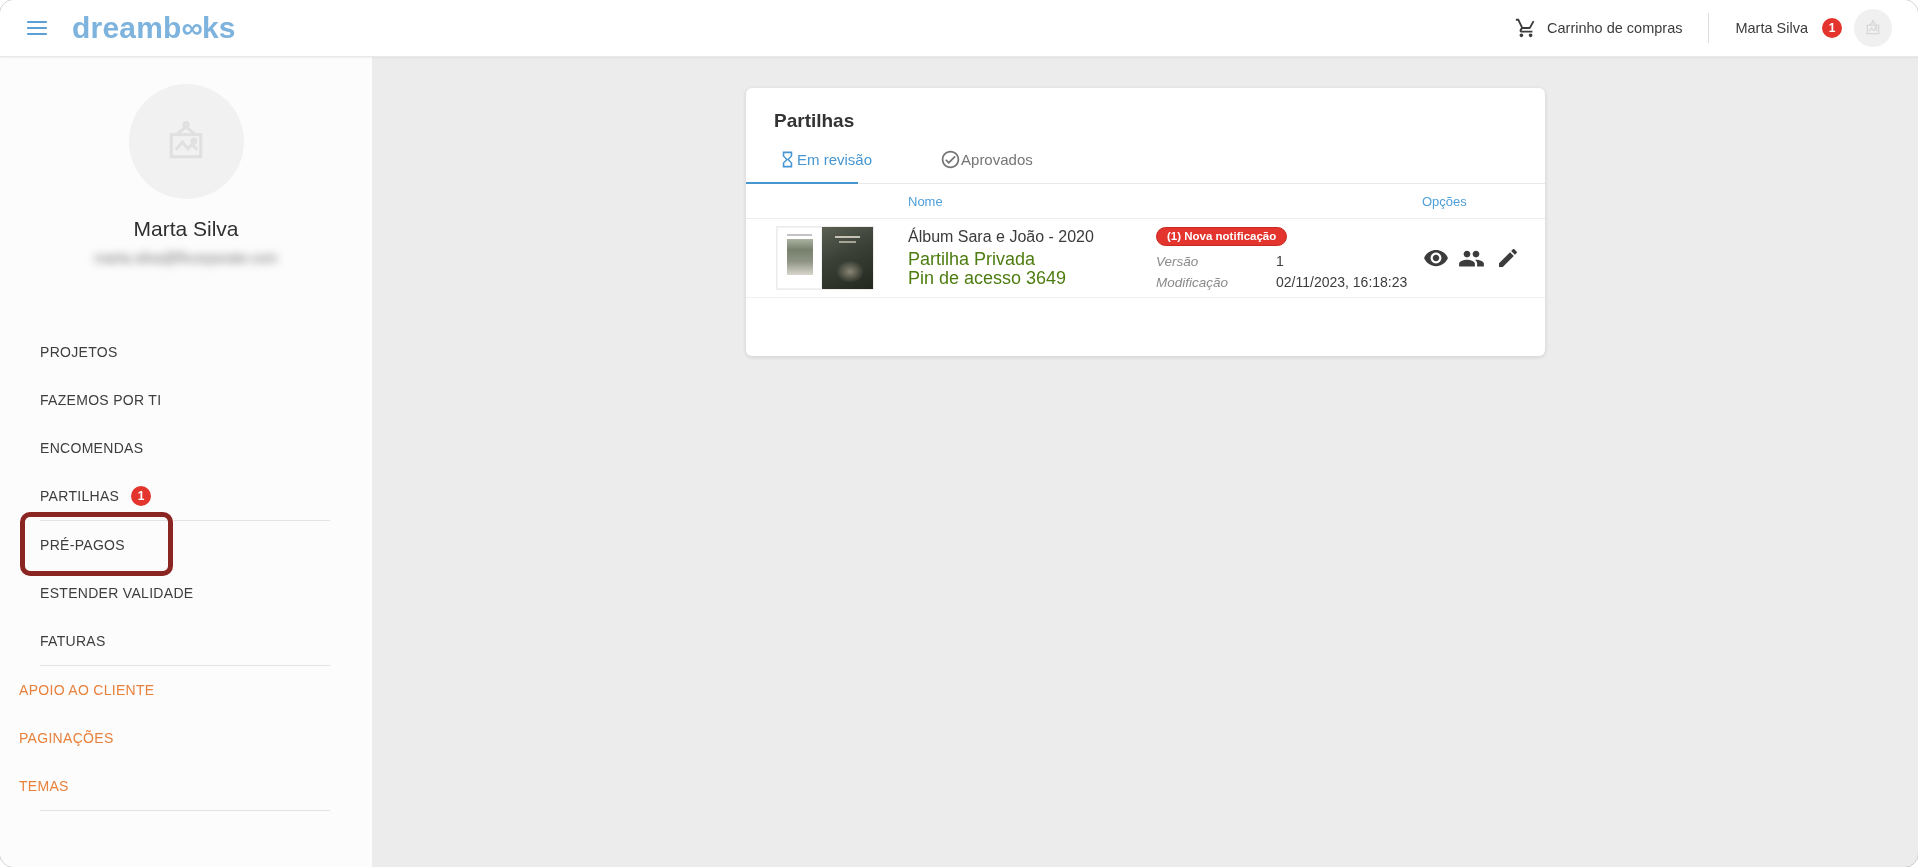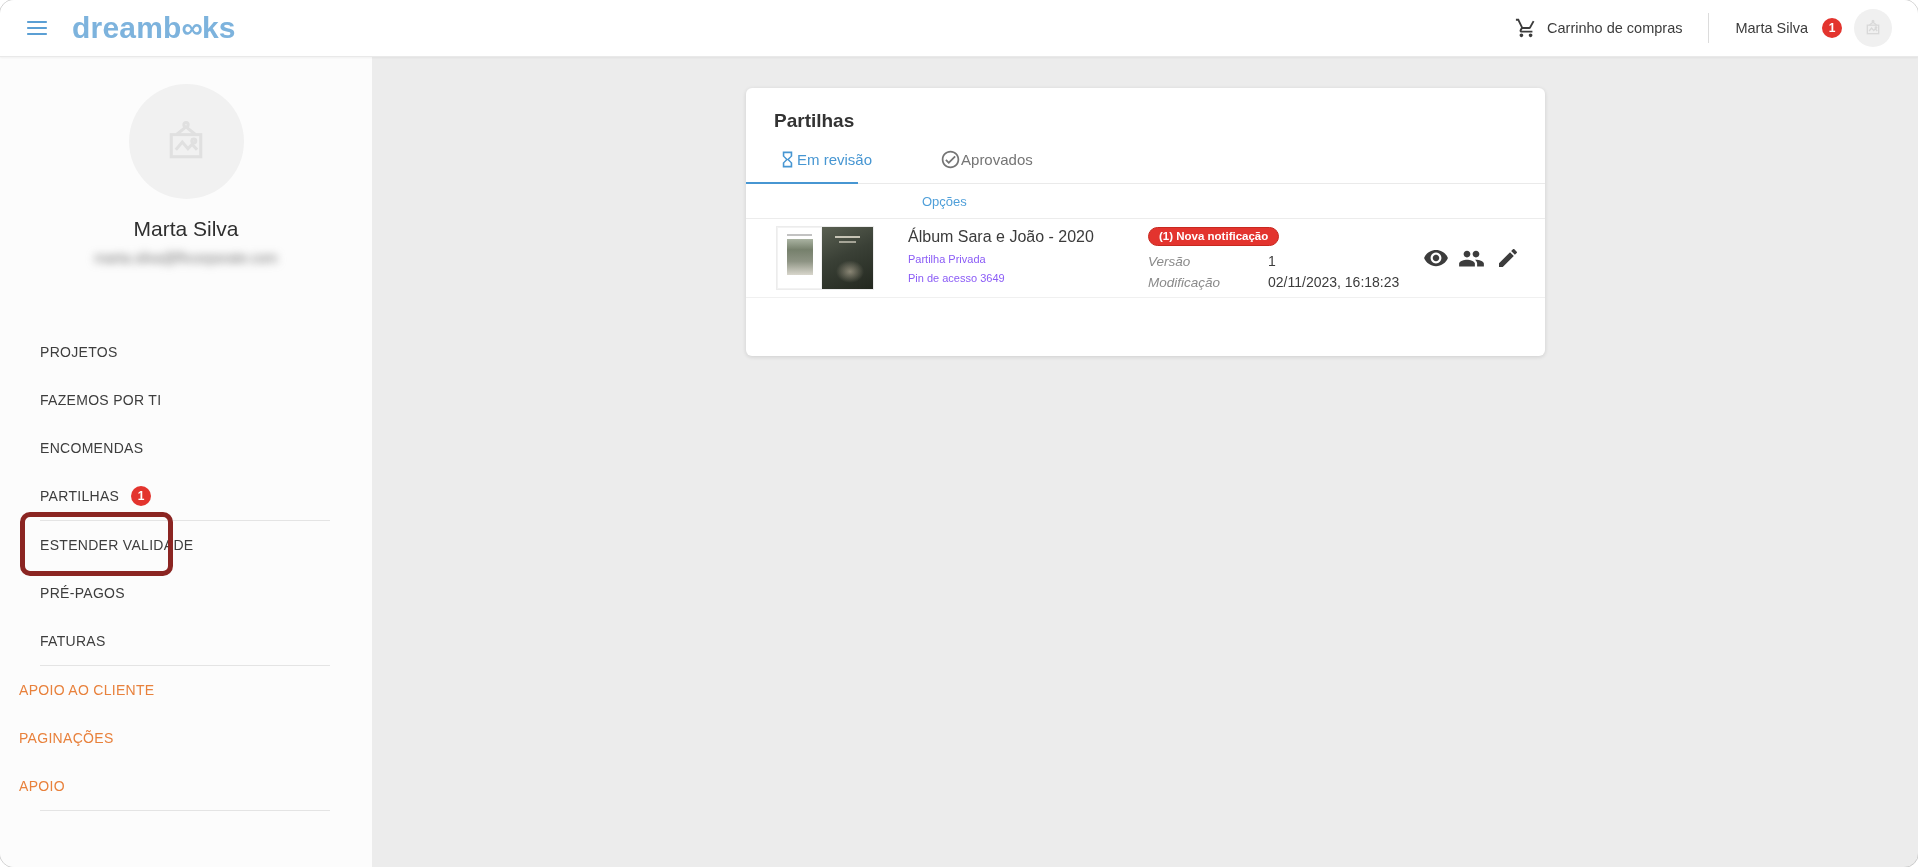--- a/index.html
+++ b/index.html
@@ -64,23 +64,23 @@
   .thumb-left .mini-photo { position:absolute; top:11px; left:9px; width:26px; height:36px;
     background:linear-gradient(180deg,#aab3a2 0%,#76806c 30%,#8d9383 62%,#d8d6cc 100%); }
   .thumb-right { flex:1; position:relative;
     background:radial-gradient(ellipse 20px 16px at 55% 72%, rgba(196,186,164,.6), rgba(196,186,164,0) 70%),
                linear-gradient(155deg,#5a6052 0%,#3a4036 45%,#23281f 100%); }
   .thumb-right .mini-line1 { position:absolute; top:9px; left:13px; right:13px; height:2px; background:rgba(230,225,210,.8); }
   .thumb-right .mini-line2 { position:absolute; top:14px; left:17px; right:17px; height:2px; background:rgba(230,225,210,.6); }
 
   .cell-name { width:240px; }
   .row-title { font-size:16px; color:#3b3b3b; margin-bottom:4px; }
-  .row-sub { font-size:11px; color:#8b5cf6; line-height:19px; }
-
-  .cell-meta { flex:1; padding-top:2px; }
+  .row-sub { font-size:18px; color:#4d7c0f; line-height:19px; }
+
+  .cell-meta { flex:1; padding-top:2px;margin-left:8px; }
   .notif-pill { display:inline-block; background:#e3342e; border:1px solid #c8281f; color:#fff;
                 font-size:11.5px; font-weight:700; padding:2px 10px 3px; border-radius:11px; margin-bottom:5px; }
   .meta-line { display:flex; font-size:13.5px; line-height:21px; }
   .meta-label { width:120px; font-style:italic; color:#8a8a8a; }
   .meta-value { color:#3c3c3c; font-weight:500; font-size:14px; }
 
   .cell-actions { width:137px; padding-left:14px; display:flex; align-items:center; gap:9px; color:#3c3c3c; }
   .action-icon { width:27px; height:27px; display:flex; align-items:center; justify-content:center; cursor:pointer; }
 
   svg { display:block; }
@@ -148,37 +148,37 @@
         </div>
       <div class="nav-item">
           <span>ENCOMENDAS</span>
         </div>
       <div class="nav-item">
         <span>PARTILHAS</span>
         <span class="count-badge">1</span>
       </div>
       <div class="nav-div"></div>
       <div class="nav-item">
+          <span>PRÉ-PAGOS</span>
+        </div>
+      <div class="nav-item">
           <span>ESTENDER VALIDADE</span>
-        </div>
-      <div class="nav-item">
-          <span>PRÉ-PAGOS</span>
         </div>
       <div class="nav-item">
           <span>FATURAS</span>
         </div>
       <div class="nav-div"></div>
       <div class="nav-item accent">
           <span>APOIO AO CLIENTE</span>
         </div>
       <div class="nav-item accent">
           <span>PAGINAÇÕES</span>
         </div>
       <div class="nav-item accent">
-          <span>APOIO</span>
+          <span>TEMAS</span>
         </div>
       <div class="nav-div"></div>
     </div>
 
     <div class="annotation-box"></div>
   </div>
 
   <div class="card">
     <div class="card-title">Partilhas</div>
 
@@ -197,20 +197,21 @@
               <path d="M12 2C6.48 2 2 6.48 2 12s4.48 10 10 10 10-4.48 10-10S17.52 2 12 2zm0 18c-4.41 0-8-3.59-8-8s3.59-8 8-8 8 3.59 8 8-3.59 8-8 8zm4.59-12.42L10 14.17l-2.59-2.58L6 13l4 4 8-8-1.41-1.42z"></path>
             </svg>
         </span>
         <span>Aprovados</span>
       </div>
       <div class="tab-indicator"></div>
     </div>
 
     <div class="thead">
       <div class="th-spacer"></div>
+      <div class="th-name">Nome</div>
       <div class="th-options">Opções</div>
     </div>
 
     <div class="trow">
       <div class="cell-thumb">
         <div class="thumb">
           <div class="thumb-left">
             <div class="mini-title"></div>
               <div class="mini-photo"></div>
           </div>

